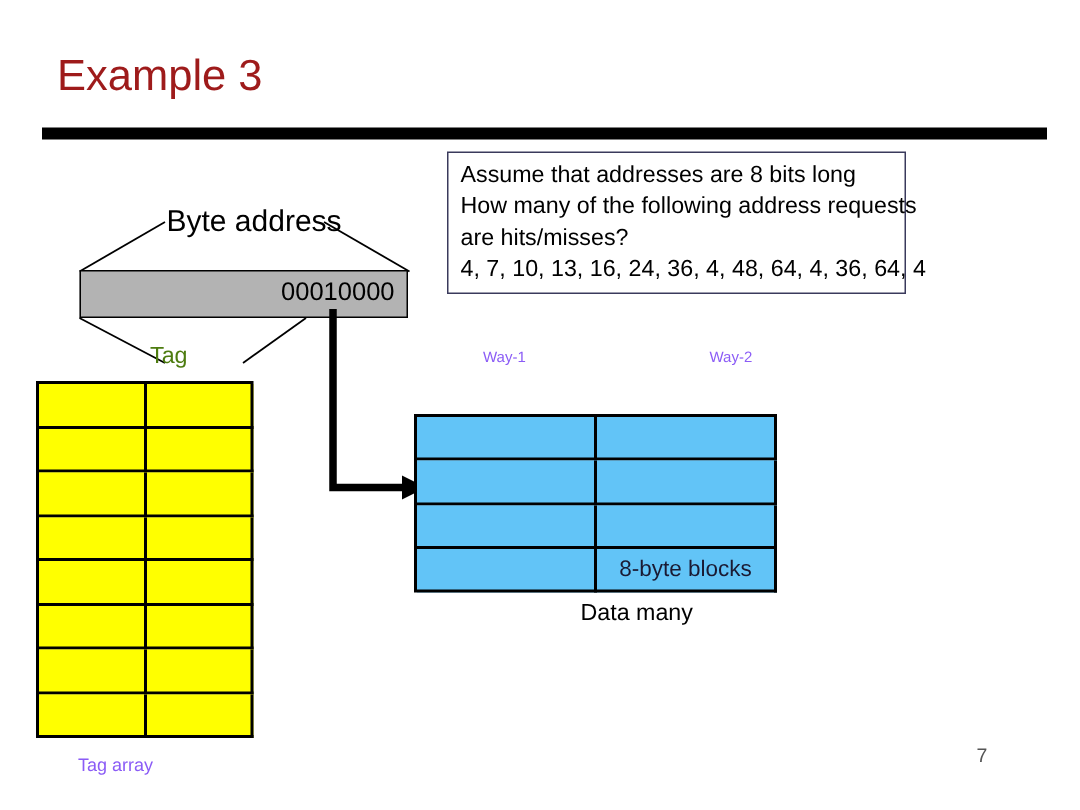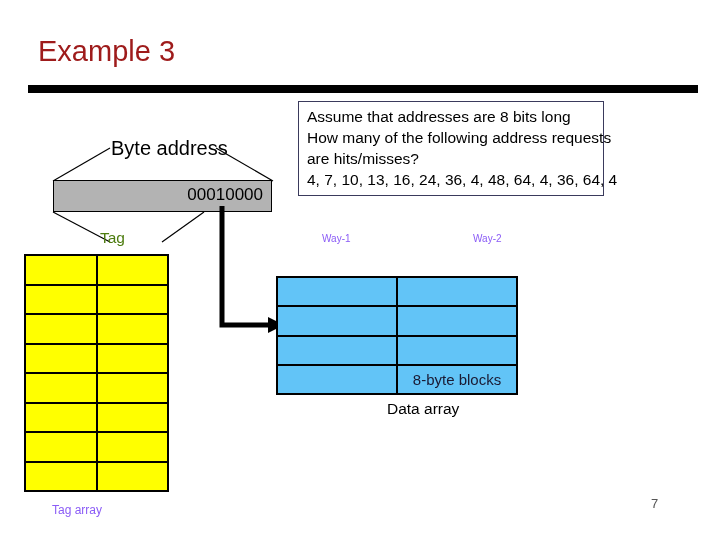--- a/index.html
+++ b/index.html
@@ -282,18 +282,18 @@
     <div class="cell"></div>
     <div class="cell"></div>
     <div class="cell"></div>
     <div class="cell"></div>
     <div class="cell"></div>
     <div class="cell">
       <span class="blk-label">8-byte blocks</span>
     </div>
   </div>
 
-  <div id="data-array-caption">Data array</div>
+  <div id="data-array-caption">Data many</div>
   <div id="tag-array-caption">Tag array</div>
 
   <div id="slide-number">7</div>
 
 </div>
 
 </body></html>

